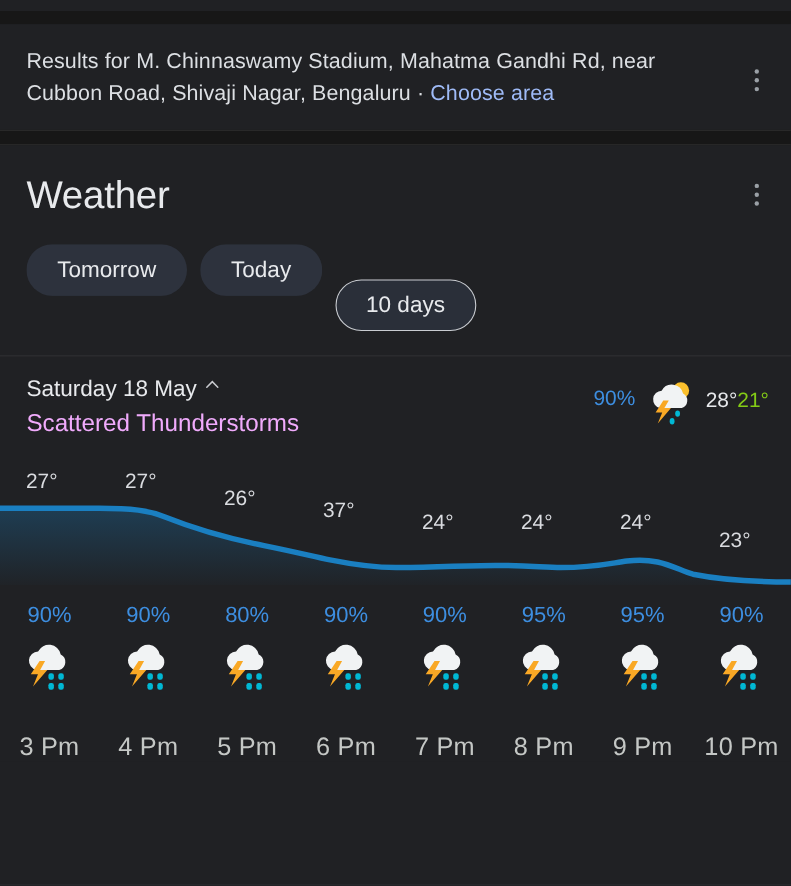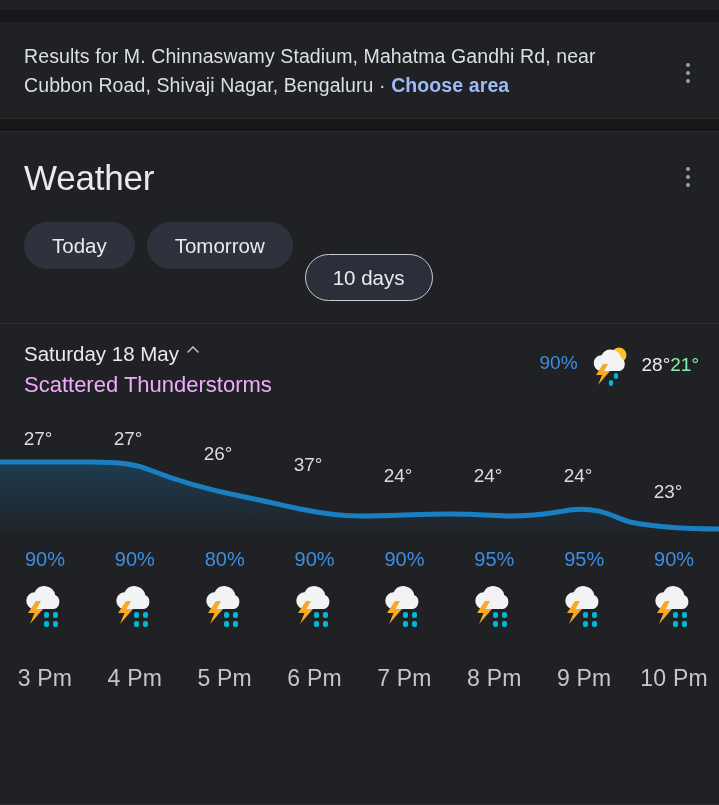--- a/index.html
+++ b/index.html
@@ -20,21 +20,21 @@
     position: relative;
     padding: 20px 60px 18px 24px;
     background: #202124;
   }
   .results-text {
     font-size: 19.5px;
     line-height: 29px;
     color: #dcdfe3;
     letter-spacing: .1px;
   }
-  .choose-area { color: #9fbbf7; font-weight: bold; }
+  .choose-area { color: #9fbbf7; }
   .dot-sep { color: #dcdfe3; }
   .kebab {
     position: absolute;
     width: 26px; height: 34px;
     display: flex; flex-direction: column;
     align-items: center; justify-content: center;
     gap: 4px;
     cursor: pointer;
   }
   .kebab span { width: 4px; height: 4px; border-radius: 50%; background: #9aa0a6; display: block; }
@@ -92,21 +92,21 @@
     margin-top: 6px;
   }
   .day-right {
     position: absolute; right: 20px; top: 18px;
     display: flex; align-items: flex-start; gap: 8px;
   }
   .day-precip { color: #3d8ee0; font-size: 19px; padding-top: 10px; }
   .day-icon { width: 48px; height: 48px; }
   .day-temps { display: flex; align-items: flex-end; font-size: 19px; }
   .t-high { color: #e8eaed; }
-  .t-low  { color: #86efac; margin-top: 12px; }
+  .t-low  { color: #84cc16; margin-top: 12px; }
 
   
   .chart-wrap { position: relative; width: 719px; height: 120px; margin-top: 2px; }
   .chart-wrap svg { display: block; position: absolute; left: 0; top: 0; }
   .temp-label {
     position: absolute;
     font-size: 19px;
     color: #dadce0;
     transform: translateX(-50%);
     white-space: nowrap;
@@ -159,22 +159,22 @@
 
   <div class="weather-card">
     <div class="weather-title">Weather</div>
     <div class="kebab weather-kebab">
       <span></span>
       <span></span>
       <span></span>
     </div>
 
     <div class="tabs">
+      <div class="tab">Tomorrow</div>
       <div class="tab">Today</div>
-      <div class="tab">Tomorrow</div>
       <div class="tab selected">10 days</div>
     </div>
 
     <div class="thin-divider"></div>
 
     <div class="day-row">
       <div class="day-name">
         <span>Saturday 18 May</span>
         <span class="chev">
           <svg viewBox="0 0 12 12" width="12" height="12">

